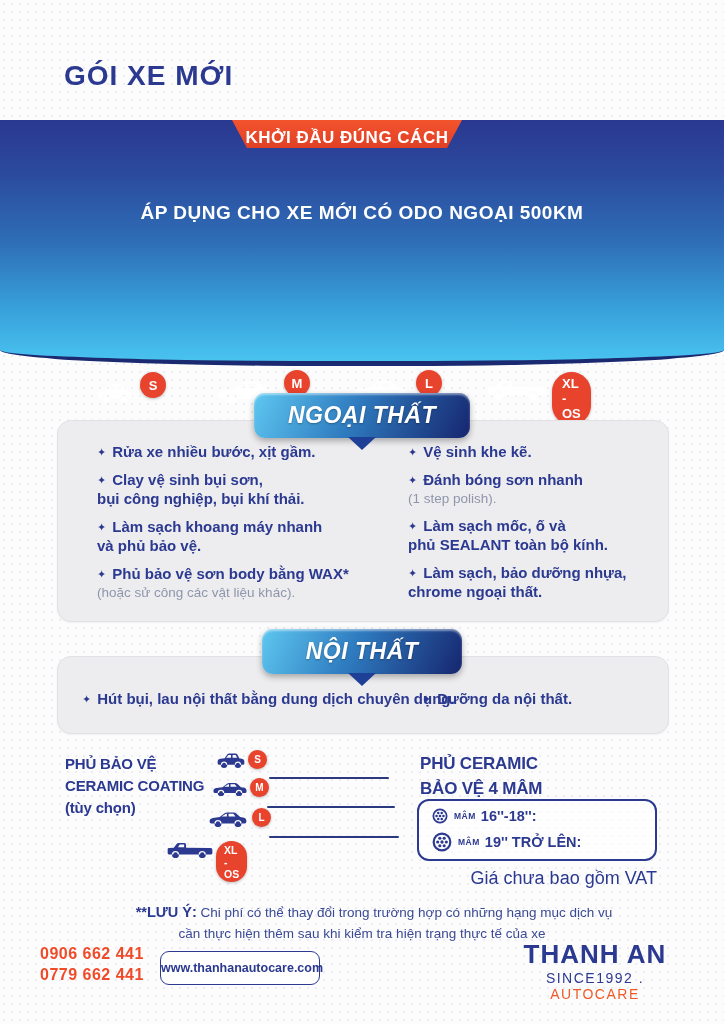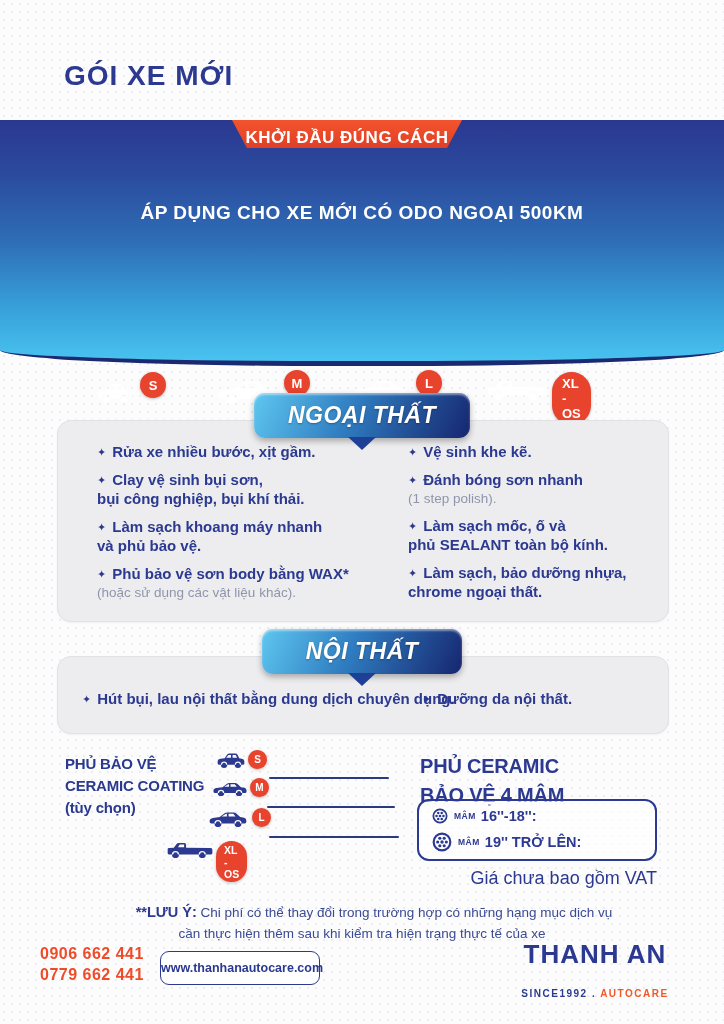--- a/index.html
+++ b/index.html
@@ -84,21 +84,21 @@
   .cc-row .badge.pill{font-size:10.5px;padding:2.5px 8px;}
   .cc-s{left:216px;top:752px;}  .cc-s .badge{left:32px;top:-2px;}
   .cc-m{left:212px;top:781px;}  .cc-m .badge{left:38px;top:-3px;}
   .cc-l{left:208px;top:810px;}  .cc-l .badge{left:44px;top:-2px;}
   .cc-xl{left:166px;top:841px;} .cc-xl .badge{left:50px;top:0px;}
   .cc-line{position:absolute;height:2px;background:#2b3a7e;border-radius:2px;}
   .line-s{left:269px;top:777px;width:120px;}
   .line-m{left:267px;top:806px;width:128px;}
   .line-l{left:269px;top:836px;width:130px;}
   
-  .wh-heading{position:absolute;left:420px;top:752px;color:#2b3990;font-size:20px;font-weight:800;line-height:1.45;letter-spacing:-.2px;}
+  .wh-heading{position:absolute;left:420px;top:752px;color:#2b3990;font-size:17px;font-weight:800;line-height:1.45;letter-spacing:-.2px;}
   .wheel-box{
     position:absolute;left:417px;top:799px;width:240px;height:62px;
     border:2px solid #2b3990;border-radius:12px;background:rgba(255,255,255,.6);
     display:flex;flex-direction:column;justify-content:space-evenly;padding-left:13px;box-sizing:border-box;
   }
   .wheel-row{display:flex;align-items:center;color:#2b3990;}
   .wheel-ic{color:#2b3990;margin-right:6px;}
   .wheel-prefix{font-size:8.5px;font-weight:700;letter-spacing:.5px;margin-right:5px;}
   .wheel-label{font-size:14.5px;font-weight:800;}
   .vat-note{position:absolute;left:400px;top:868px;width:257px;text-align:right;color:#2b3990;font-size:18px;font-weight:500;}
@@ -108,21 +108,21 @@
   
   .phones{position:absolute;left:40px;top:944px;color:#f04b28;font-size:16px;font-weight:800;line-height:1.3;letter-spacing:.5px;}
   .site-box{
     position:absolute;left:160px;top:951px;width:158px;height:32px;
     border:1.5px solid #2b3990;border-radius:9px;background:#fff;
     display:flex;align-items:center;justify-content:flex-start;
   }
   .site-label{color:#2b3990;font-size:12.5px;font-weight:800;}
   .brand{position:absolute;left:505px;top:941px;width:180px;text-align:center;}
   .brand-name{color:#2b3990;font-size:26px;font-weight:900;letter-spacing:1px;line-height:1.05;}
-  .brand-sub{margin-top:20px;font-size:10px;font-weight:700;letter-spacing:1.5px;color:#2b3990;}
+  .brand-sub{margin-top:2px;font-size:14px;font-weight:400;letter-spacing:1.5px;color:#2b3990;}
   .brand-sub .org{color:#f05a28;}
   .hidden-defs{position:absolute;width:0;height:0;overflow:hidden;}
 </style>
 </head>
 <body>
 
 <div class="page">
 
   <svg class="hidden-defs" aria-hidden="true">
     <defs>
@@ -206,21 +206,21 @@
     <div class="item">
       <span class="bullet">✦</span><span class="item-main">Clay vệ sinh bụi sơn,
 bụi công nghiệp, bụi khí thải.</span>
     </div>
     <div class="item">
       <span class="bullet">✦</span><span class="item-main">Làm sạch khoang máy nhanh
 và phủ bảo vệ.</span>
     </div>
     <div class="item">
       <span class="bullet">✦</span><span class="item-main">Phủ bảo vệ sơn body bằng WAX*</span>
-      <div class="item-note">(hoặc sử dụng các vật liệu khác).</div>
+      <div class="item-note">(hoặc sử công các vật liệu khác).</div>
     </div>
   </div>
   <div class="col col-right">
     <div class="item">
       <span class="bullet">✦</span><span class="item-main">Vệ sinh khe kẽ.</span>
     </div>
     <div class="item">
       <span class="bullet">✦</span><span class="item-main">Đánh bóng sơn nhanh</span>
       <div class="item-note">(1 step polish).</div>
     </div>

